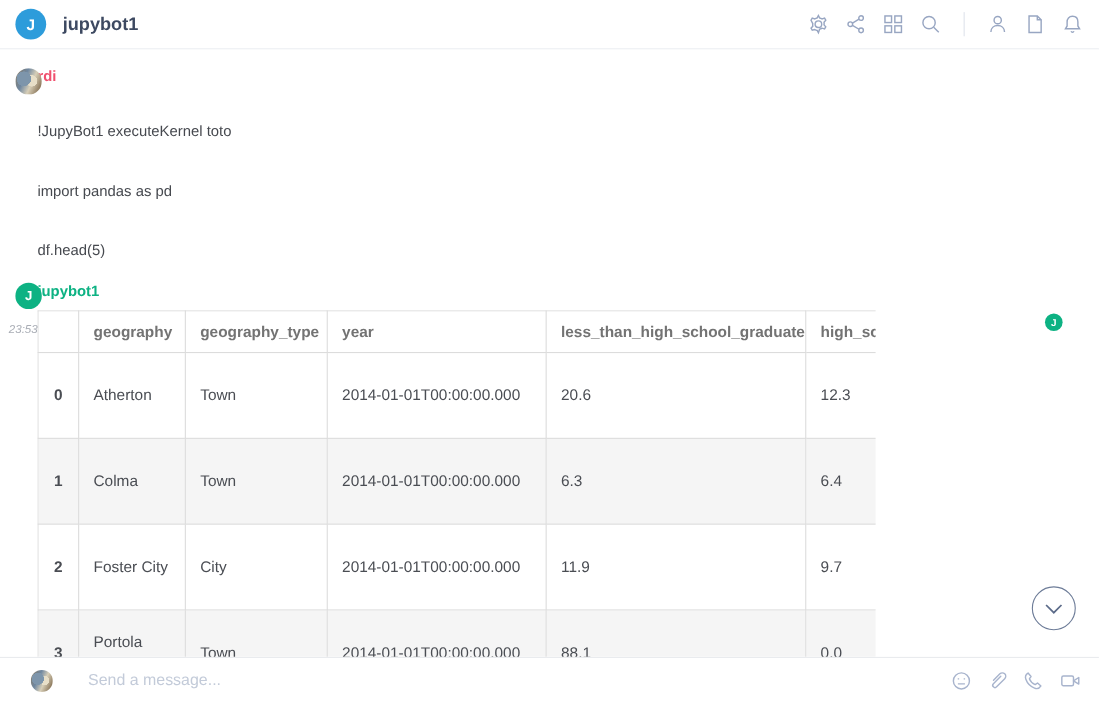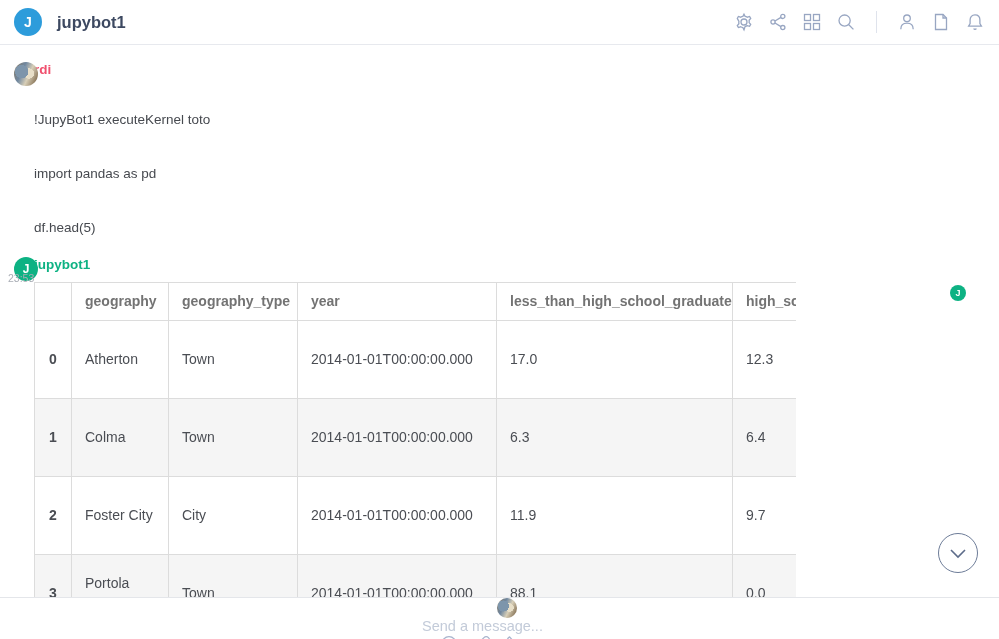--- a/index.html
+++ b/index.html
@@ -28,21 +28,21 @@
     border-radius:50%; }
   .avatar-photo { background:
     radial-gradient(circle at 32% 40%, #7d95ab 0 30%, rgba(0,0,0,0) 31%),
     radial-gradient(circle at 62% 48%, #e8dfc8 0 26%, rgba(0,0,0,0) 27%),
     linear-gradient(115deg, #8a7a5f 0%, #6f87a0 35%, #d8cfb8 60%, #6b5334 100%); }
   .avatar-bot { background:#0db283; color:#fff; font-weight:bold; font-size:12px;
     display:flex; align-items:center; justify-content:center; }
   .msg-username { font-size:13.5px; font-weight:bold; margin-bottom:9px; }
   .name-pink { color:#f0506e; }
   .name-green { color:#0db283; }
-  .msg-time { position:absolute; left:8px; top:15px; font-size:10.5px; color:#a9adb5; }
+  .msg-time { position:absolute; left:8px; top:37px; font-size:10.5px; color:#a9adb5;font-style:italic; }
   .msg-line { font-size:13.5px; line-height:22px; color:#46494f; white-space:pre-wrap;margin-top:32px; }
   .msg-link { color:#3c6fc4; text-decoration:underline; cursor:pointer; }
 
   
   .table-clip { width:762px; height:364px; overflow:hidden; margin-top:10px; }
   table.df { border-collapse:collapse; table-layout:fixed; width:900px;
     font-size:14px; color:#4a4d53; background:#fff; }
   table.df th, table.df td { border:1px solid #dcdcdc; padding:0 13px;
     vertical-align:middle; text-align:left; overflow:hidden; line-height:21px; }
   table.df thead th { height:38px; font-weight:bold; color:#737373; background:#fff; }
@@ -53,21 +53,21 @@
   .read-badge { position:absolute; right:33px; top:28px; width:16px; height:16px;
     border-radius:50%; background:#0db283; color:#fff; font-size:9px; font-weight:bold;
     display:flex; align-items:center; justify-content:center; }
 
   .jump-btn { position:absolute; right:21px; top:488px; width:40px; height:40px;
     border-radius:50%; background:#fff; border:1px solid #6d7c98; cursor:pointer;
     display:flex; align-items:center; justify-content:center; color:#5d6c8a; }
 
   
   .composer { height:42px; border-top:1px solid #e4e6ea; display:flex;
-    align-items:center; padding:0 14px; background:#fff;flex-direction:column; }
+    align-items:center; padding:0 14px; background:#fff; }
   .composer-avatar { width:20px; height:20px; border-radius:50%; flex:0 0 auto;
     margin-left:14px; }
   .composer-input { flex:1; border:none; outline:none; margin-left:32px;
     font-family:inherit; font-size:14.5px; color:#46494f; background:transparent; }
   .composer-input::placeholder { color:#c3cbd9; opacity:1; }
   .composer-icons { display:flex; align-items:center; gap:13px; margin-right:2px; }
   .cp-icon { width:20px; height:20px; color:#a8b4cd; cursor:pointer; display:flex;
     align-items:center; justify-content:center; }
 </style>
 </head>
@@ -164,21 +164,21 @@
               <th>less_than_high_school_graduate</th>
               <th>high_school_graduate</th>
             </tr>
           </thead>
         <tbody id="df-body">
             <tr>
               <td class="idx">0</td>
               <td>Atherton</td>
               <td>Town</td>
               <td>2014-01-01T00:00:00.000</td>
-              <td>17.0</td>
+              <td>20.6</td>
               <td>12.3</td>
             </tr>
             <tr>
               <td class="idx">1</td>
               <td>Colma</td>
               <td>Town</td>
               <td>2014-01-01T00:00:00.000</td>
               <td>6.3</td>
               <td>6.4</td>
             </tr>

